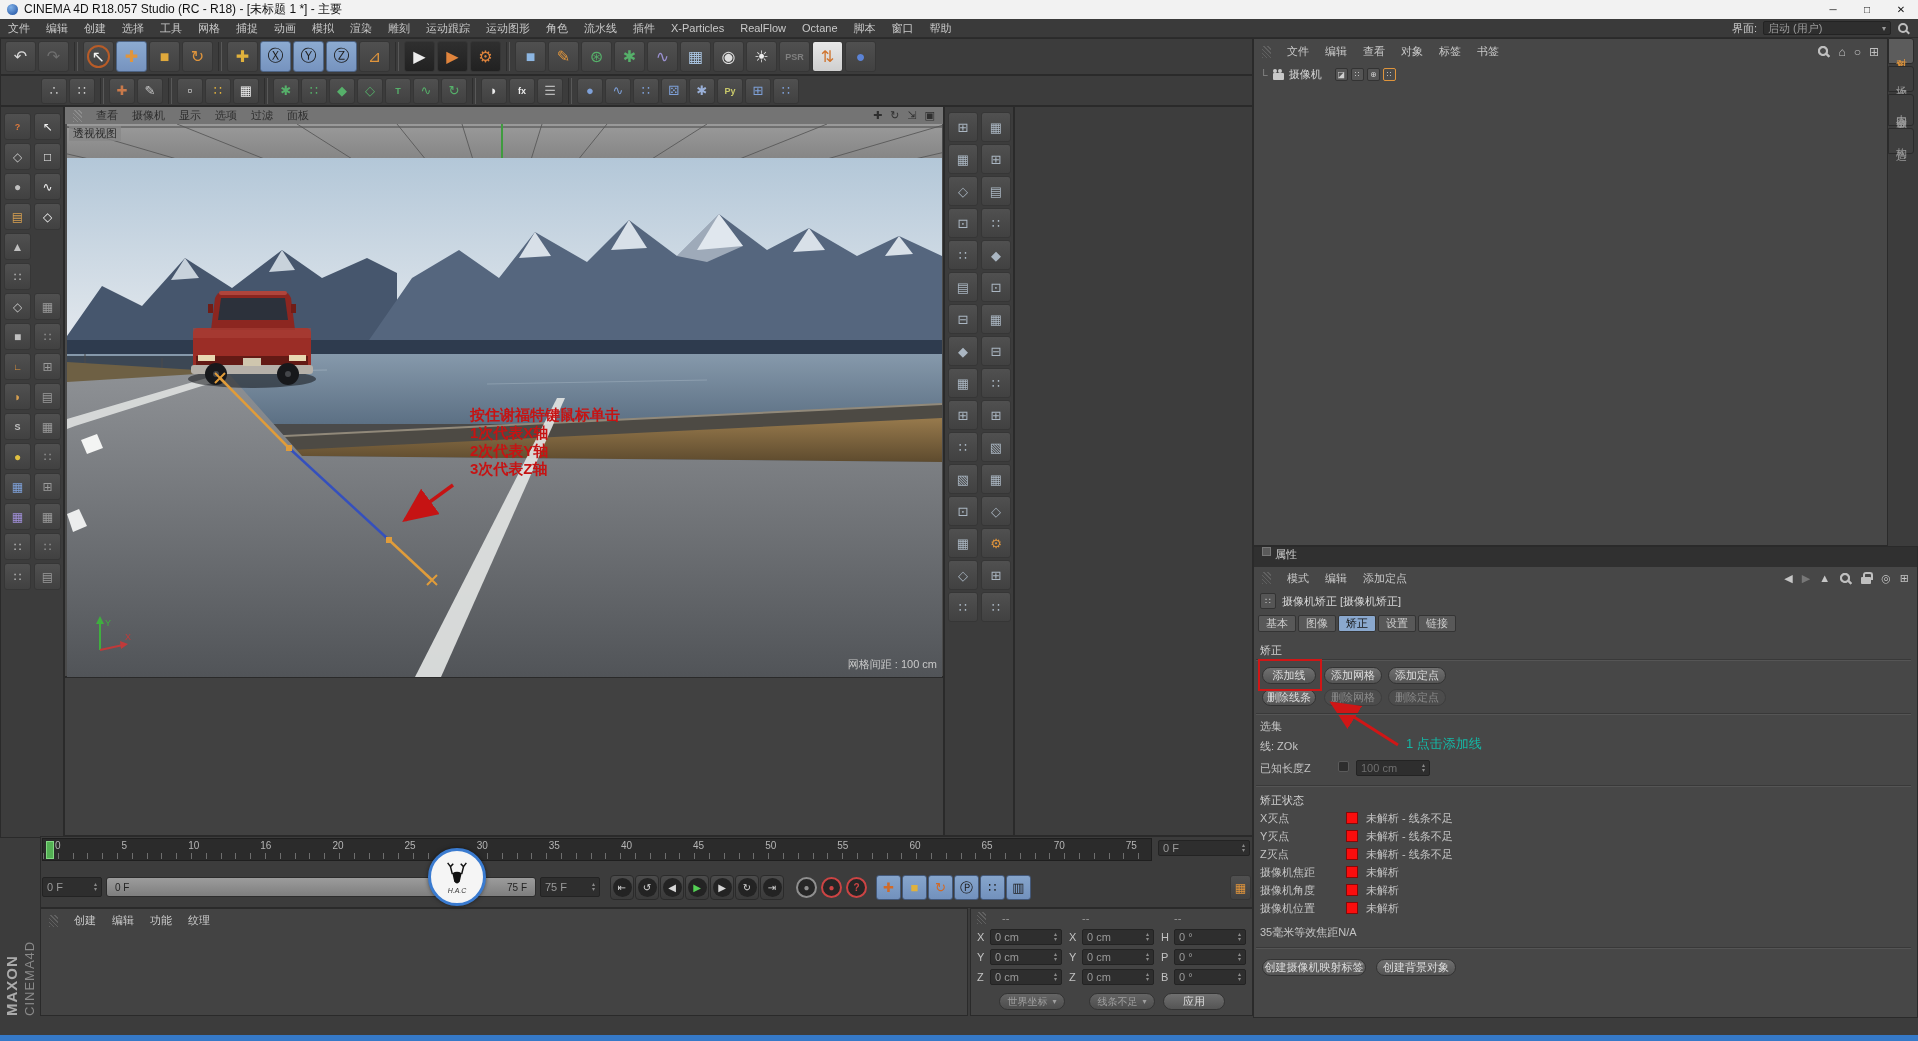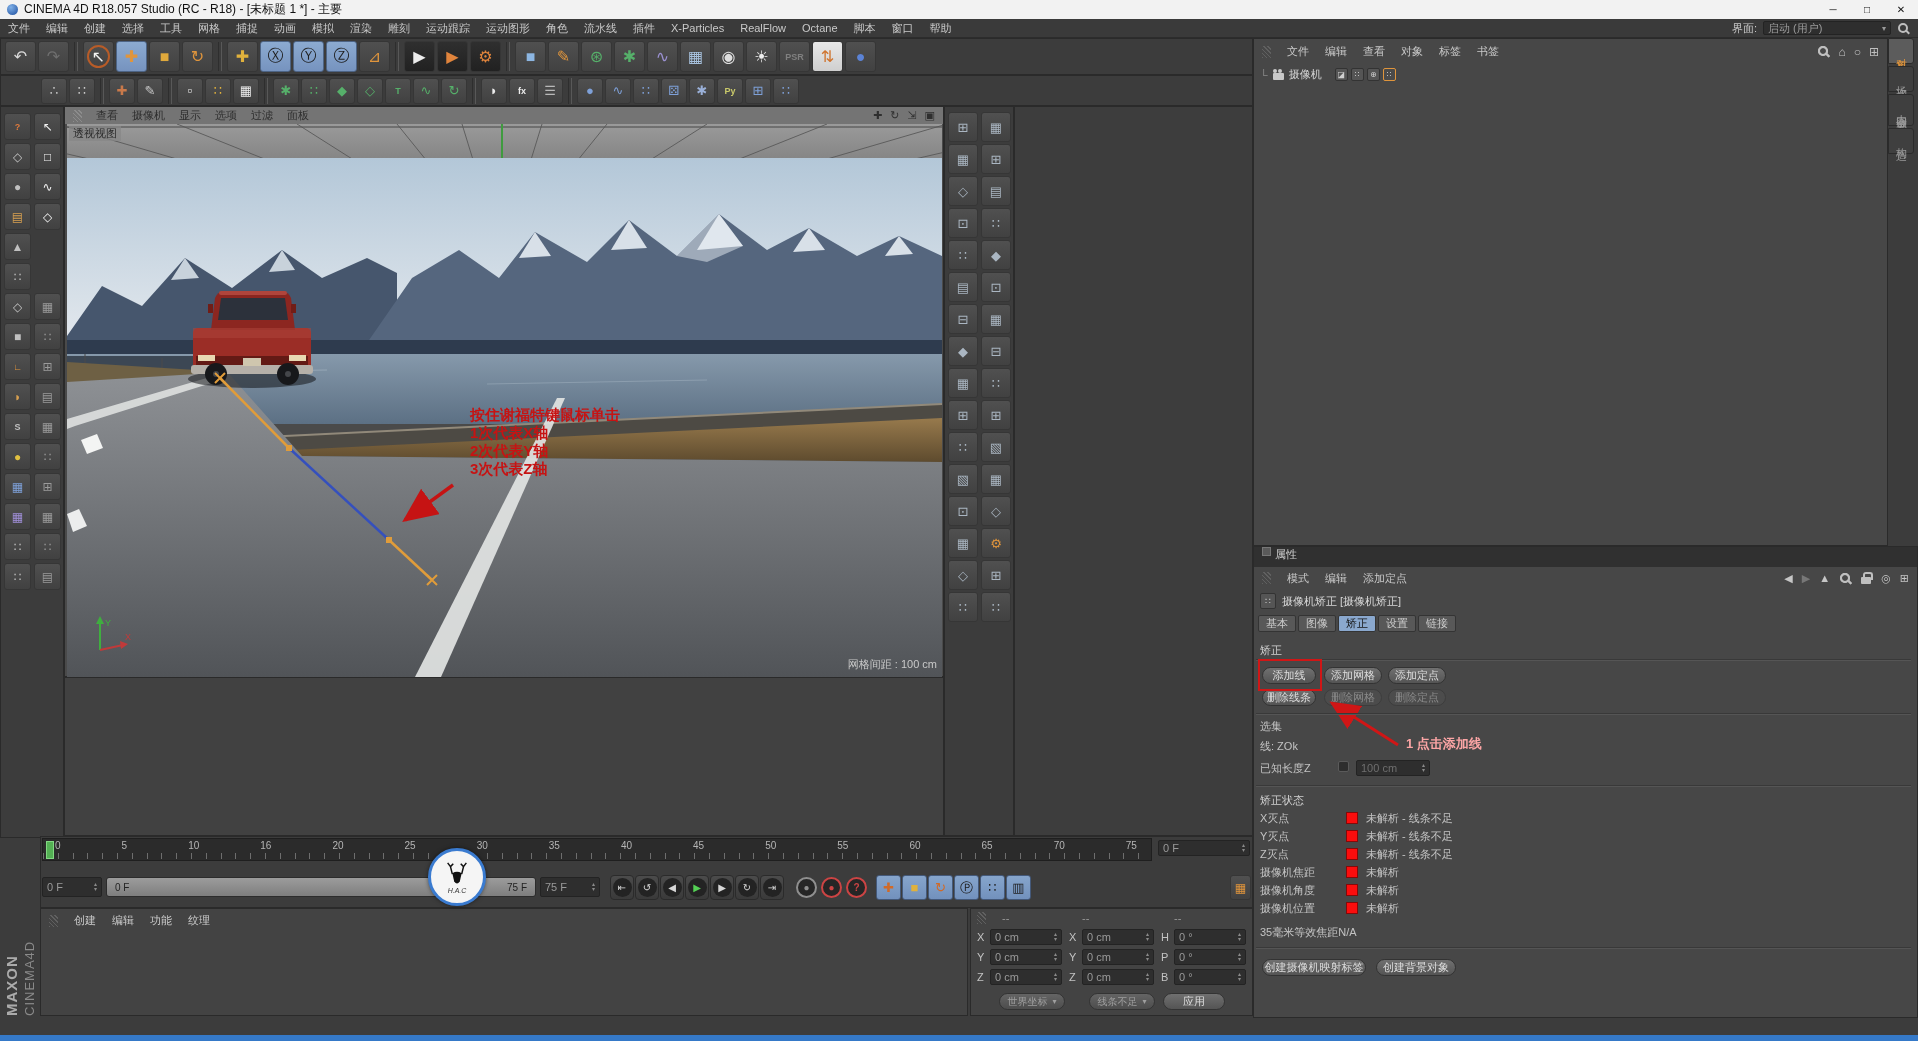--- a/index.html
+++ b/index.html
@@ -55,21 +55,21 @@
   .tick{font-size:10px;color:#b5b5b5}
   .tr-tile{width:24px;height:25px;display:flex;align-items:center;justify-content:center;background:linear-gradient(#4b4b4b,#3a3a3a);border:1px solid #2b2b2b;border-radius:4px;flex:0 0 auto}
   .tr-tile .ci{width:19px;height:19px;border-radius:50%;background:#232323;display:flex;align-items:center;justify-content:center;font-size:10px;color:#d6d6d6}
   .tr-tile.green .ci{color:#54d054}
   .rec{width:21px;height:21px;border-radius:50%;display:flex;align-items:center;justify-content:center;background:#262626;font-size:10px;font-weight:700;flex:0 0 auto}
   .rec.gray{border:2px solid #8f8f8f;color:#8f8f8f}
   .rec.red{border:2px solid #cc4444;color:#cc4444}
   .kf{width:25px;height:25px;background:linear-gradient(#86a5cc,#7291bd);border:1px solid #44597a;border-radius:3px;display:flex;align-items:center;justify-content:center;font-size:13px;flex:0 0 auto}
   .vtab{writing-mode:vertical-rl;display:flex;align-items:center;justify-content:center;background:#3f3f3f;color:#9a9a9a;font-size:11px;border:1px solid #2b2b2b;border-radius:0 3px 3px 0;padding:10px 0;width:26px;letter-spacing:2px}
   .vtab.active{background:#5c5c5c;color:#e0953c}
-  .ann-red{color:#fca5a5;font-weight:700}
+  .ann-red{color:#14b8a6;font-weight:400}
   .wm{position:absolute;left:428px;top:848px;width:58px;height:58px;border-radius:50%;background:#f5f5f5;border:3px solid #3a7bd0;z-index:60;display:flex;flex-direction:column;align-items:center;justify-content:center;box-shadow:0 0 4px rgba(0,0,0,.5)}
   .wm .wm-txt{font-size:7px;font-style:italic;color:#333;margin-top:-2px}
 </style>
 </head>
 <body>
 
 <div id="app">
 
   <div style="position:absolute;left:0;top:0;width:1918px;height:19px;background:#f2f2f2;display:flex;align-items:center;color:#111;font-size:12px">
     <span style="width:11px;height:11px;border-radius:50%;background:radial-gradient(circle at 35% 30%,#7fb0e8,#1d4e9e);margin:0 6px 0 7px"></span>

